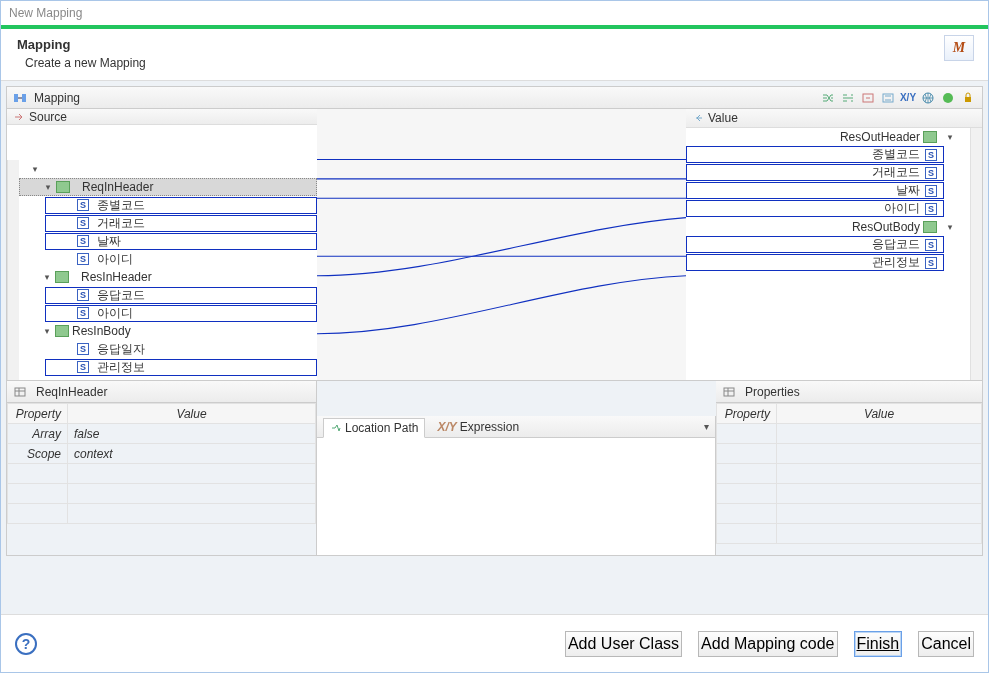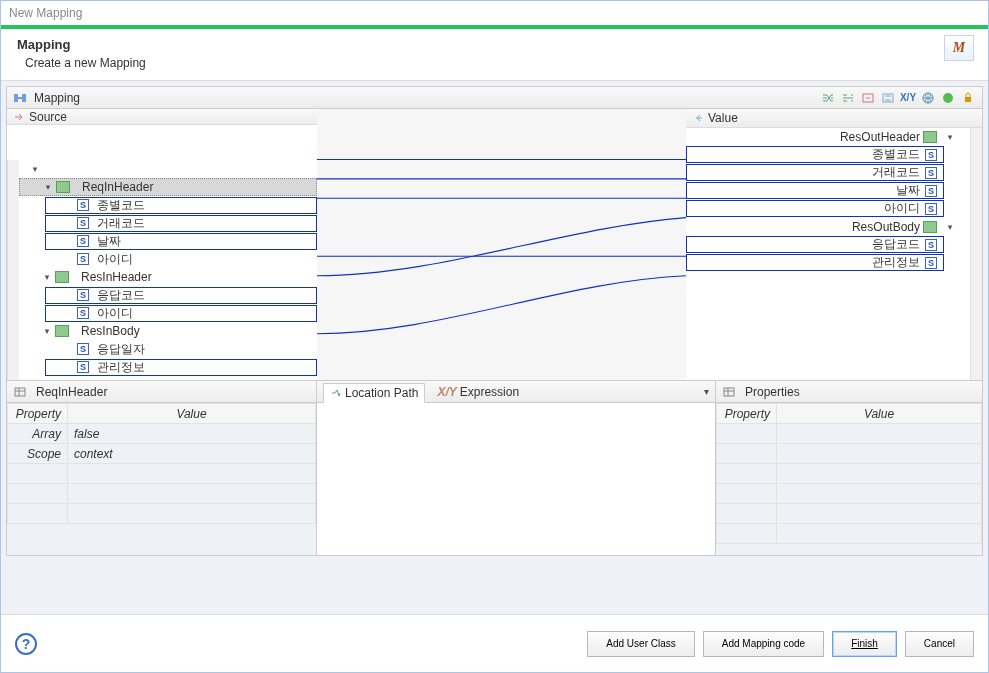--- a/index.html
+++ b/index.html
@@ -152,21 +152,21 @@
   }
   .bp { border-right: 1px solid #ccc; display:flex; flex-direction:column; }
   .bp:last-child { border-right:none; }
   .bp-head {
     height: 22px;
     background: linear-gradient(#f9f9f9,#ececec);
     border-bottom: 1px solid #ccc;
     display:flex; align-items:center; padding: 0 6px; gap:6px;
   }
   .bp1 { width: 310px; }
-  .bp2 { flex: 1; }
+  .bp2 { flex: 1; margin-top: 35px; }
   .bp3 { width: 266px; }
   .tab { display:inline-flex; align-items:center; gap:3px; padding: 2px 6px; }
   .tab.active { background:#fff; border:1px solid #ccc; border-bottom-color:#fff; position:relative; top:1px; }
   .propgrid { flex:1; overflow:auto;font-style:italic; }
   .propgrid table { width:100%; border-collapse: collapse; }
   .propgrid th, .propgrid td {
     border: 1px solid #e2e2e2; padding: 2px 6px; text-align:left;
     font-weight:normal; font-size:12px; height: 20px;
   }
   .propgrid th { background:#f6f6f6;text-align:center; }
@@ -181,23 +181,23 @@
     background: #fff;
     height: 58px;
   }
   .footer .help {
     width: 22px; height: 22px; border:2px solid #3a6fc0; border-radius:50%;
     color:#3a6fc0; font-weight:bold; display:inline-flex;
     align-items:center; justify-content:center; font-size:14px; cursor:pointer;
   }
   .footer .spacer { flex:1; }
   .footer button {
-    height: 26px; padding: 0 18px; font-size:10px;
+    height: 26px; padding: 0 2px; font-size:16px;
     background: linear-gradient(#fdfdfd,#ededed);
-    border: 1px solid #b8b8b8; cursor:pointer;
+    border: 1px solid #b8b8b8; cursor:pointer;margin-left:8px;
   }
   .footer button.primary { border: 1px solid #6aa0e8; box-shadow: 0 0 0 1px #bcd6f4 inset; }
   .dd { font-size:10px; color:#555; margin-left:auto; cursor:pointer; }
   .scrollhint { width:12px; background:#f1f1f1; border-left:1px solid #e0e0e0; }
   .tree-cols { display:flex; height:100%; }
   .tree-col { flex:1; position:relative; }
 </style>
 </head>
 <body>
 
@@ -328,21 +328,21 @@
             </div>
             <div class="rownode">
               <span class="mapbox src-map"></span>
               <span class="ico-s src-ico2" style="left:58px">S</span>
               <span class="src-txt">아이디</span>
             </div>
 
             <div class="rownode">
               <span class="tw src-tw2">▾</span>
               <span class="ico-grp" style="position:absolute;left:36px"></span>
-              <span class="src-txt" style="left:62px">ResInBody</span>
+              <span class="src-txt" style="left:53px">ResInBody</span>
             </div>
             <div class="rownode">
               <span class="ico-s src-ico2" style="left:58px">S</span>
               <span class="src-txt">응답일자</span>
             </div>
             <div class="rownode">
               <span class="mapbox src-map"></span>
               <span class="ico-s src-ico2" style="left:58px">S</span>
               <span class="src-txt">관리정보</span>
             </div>

